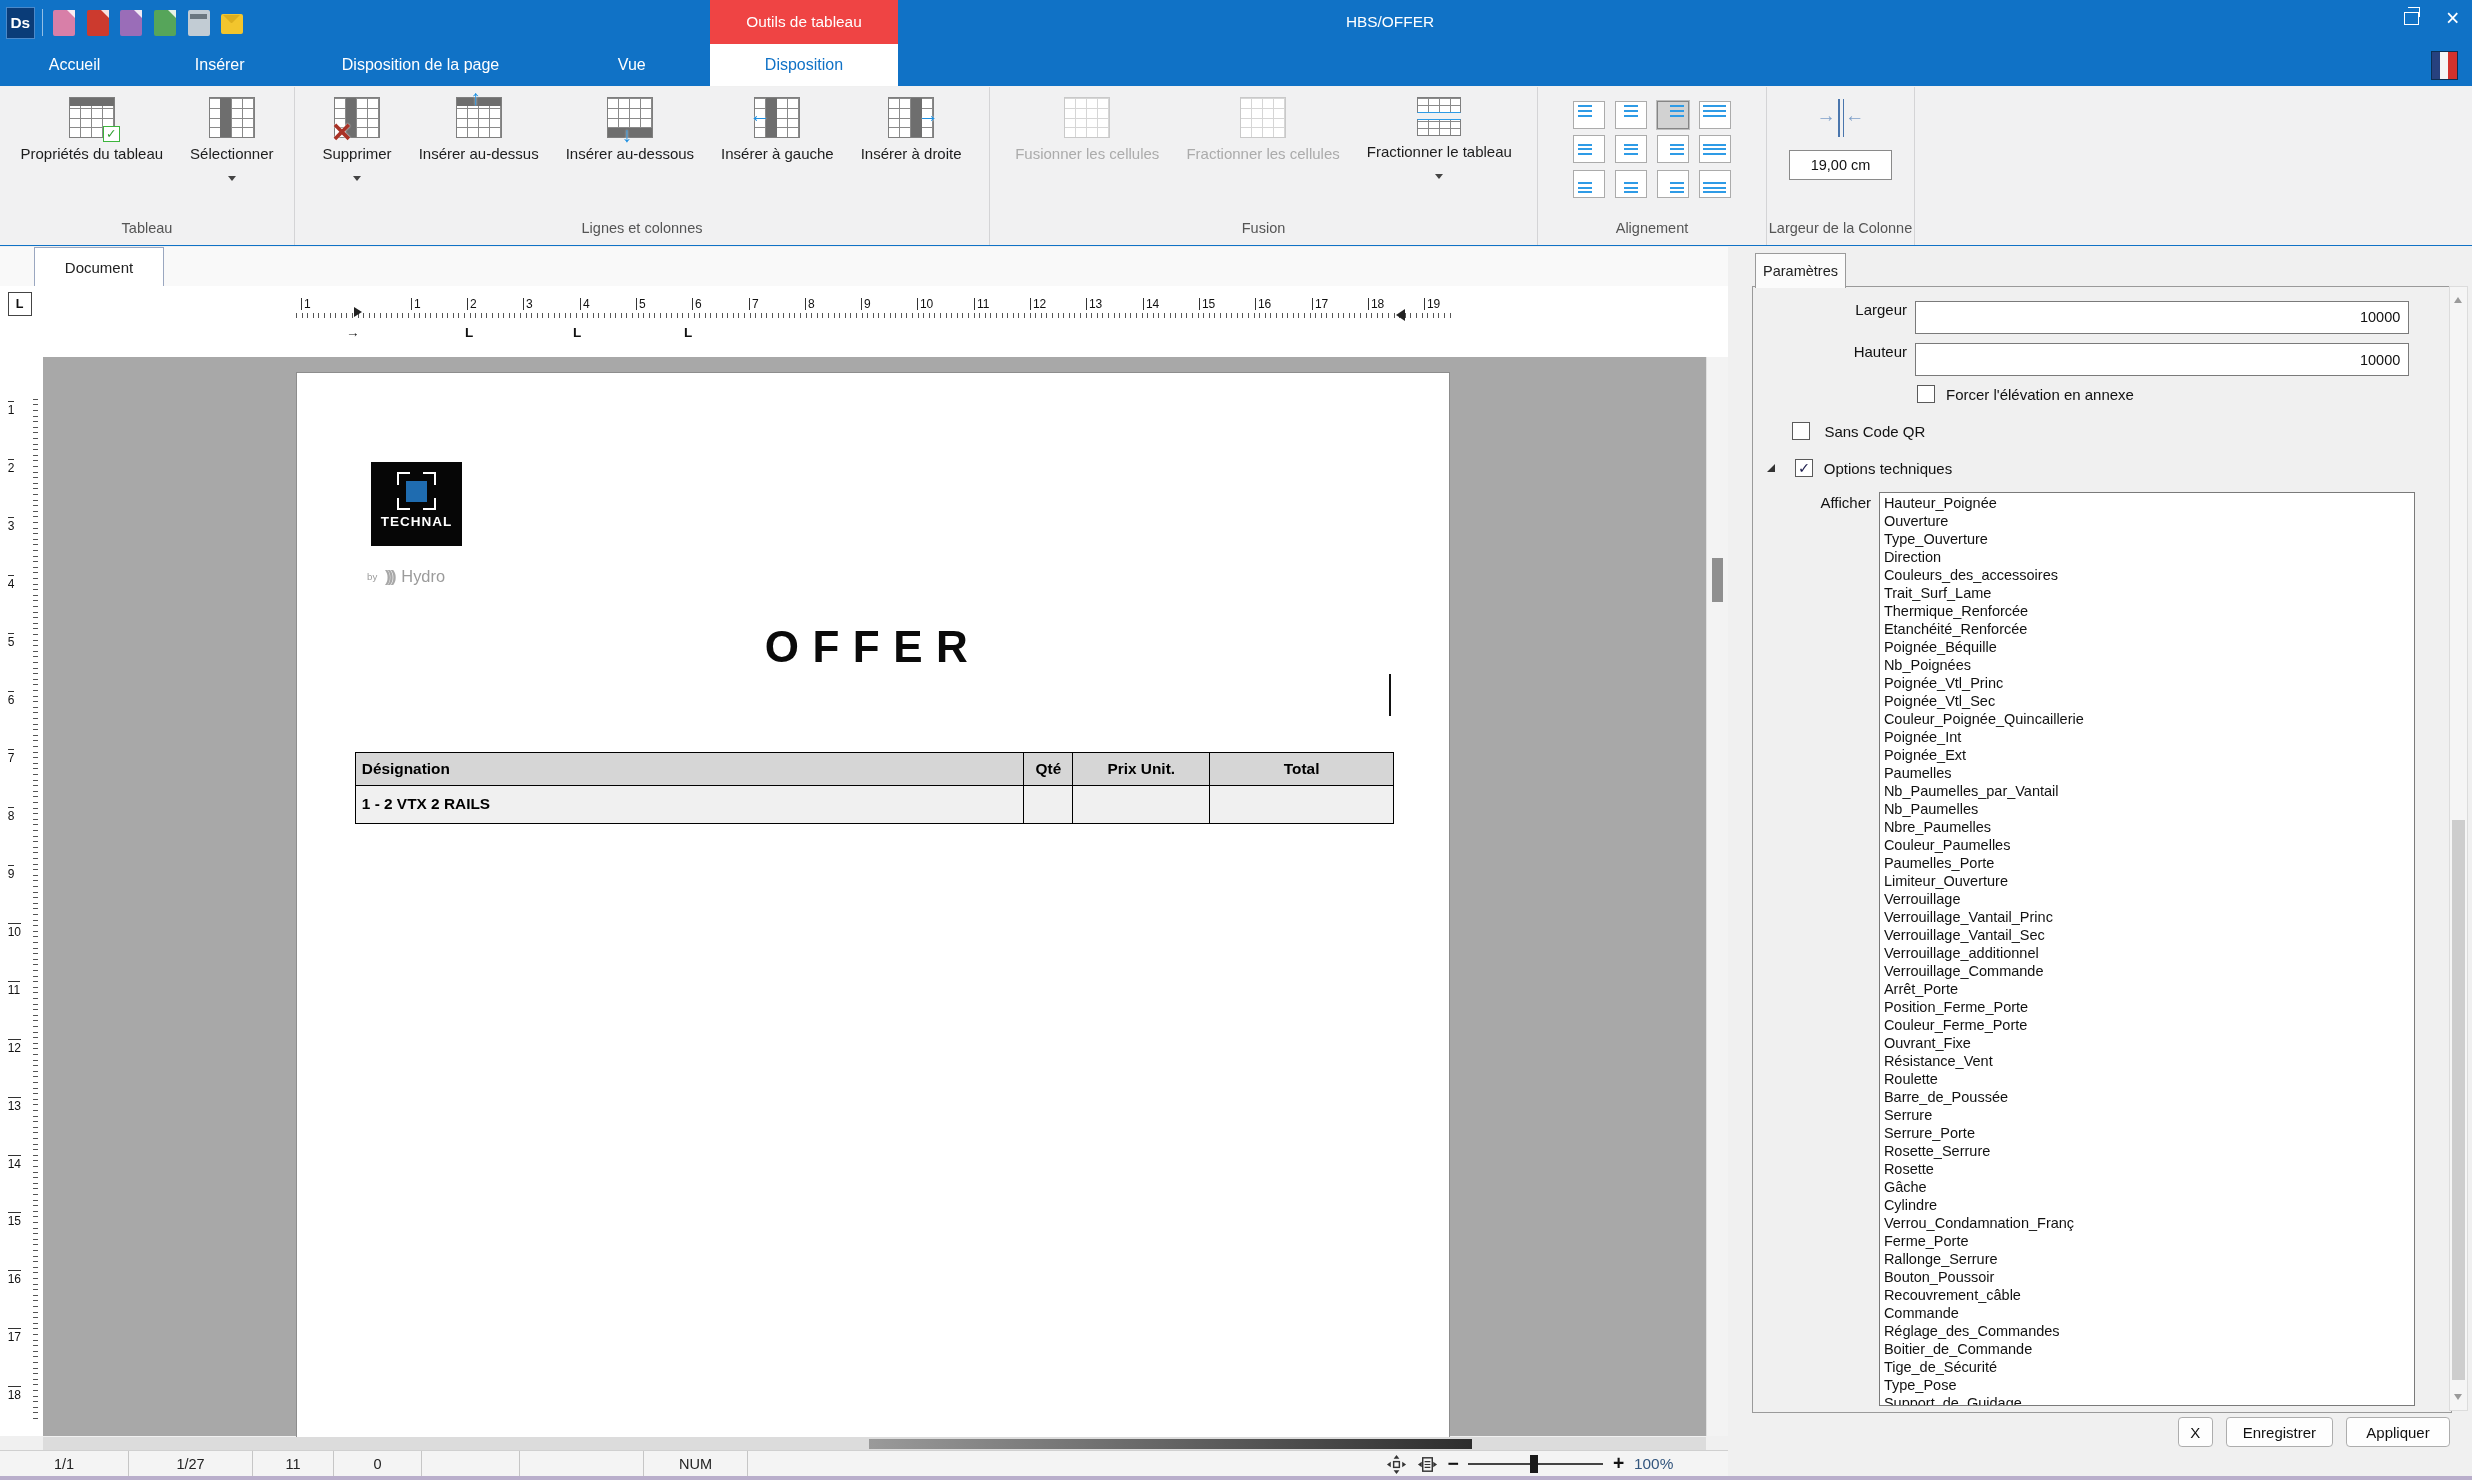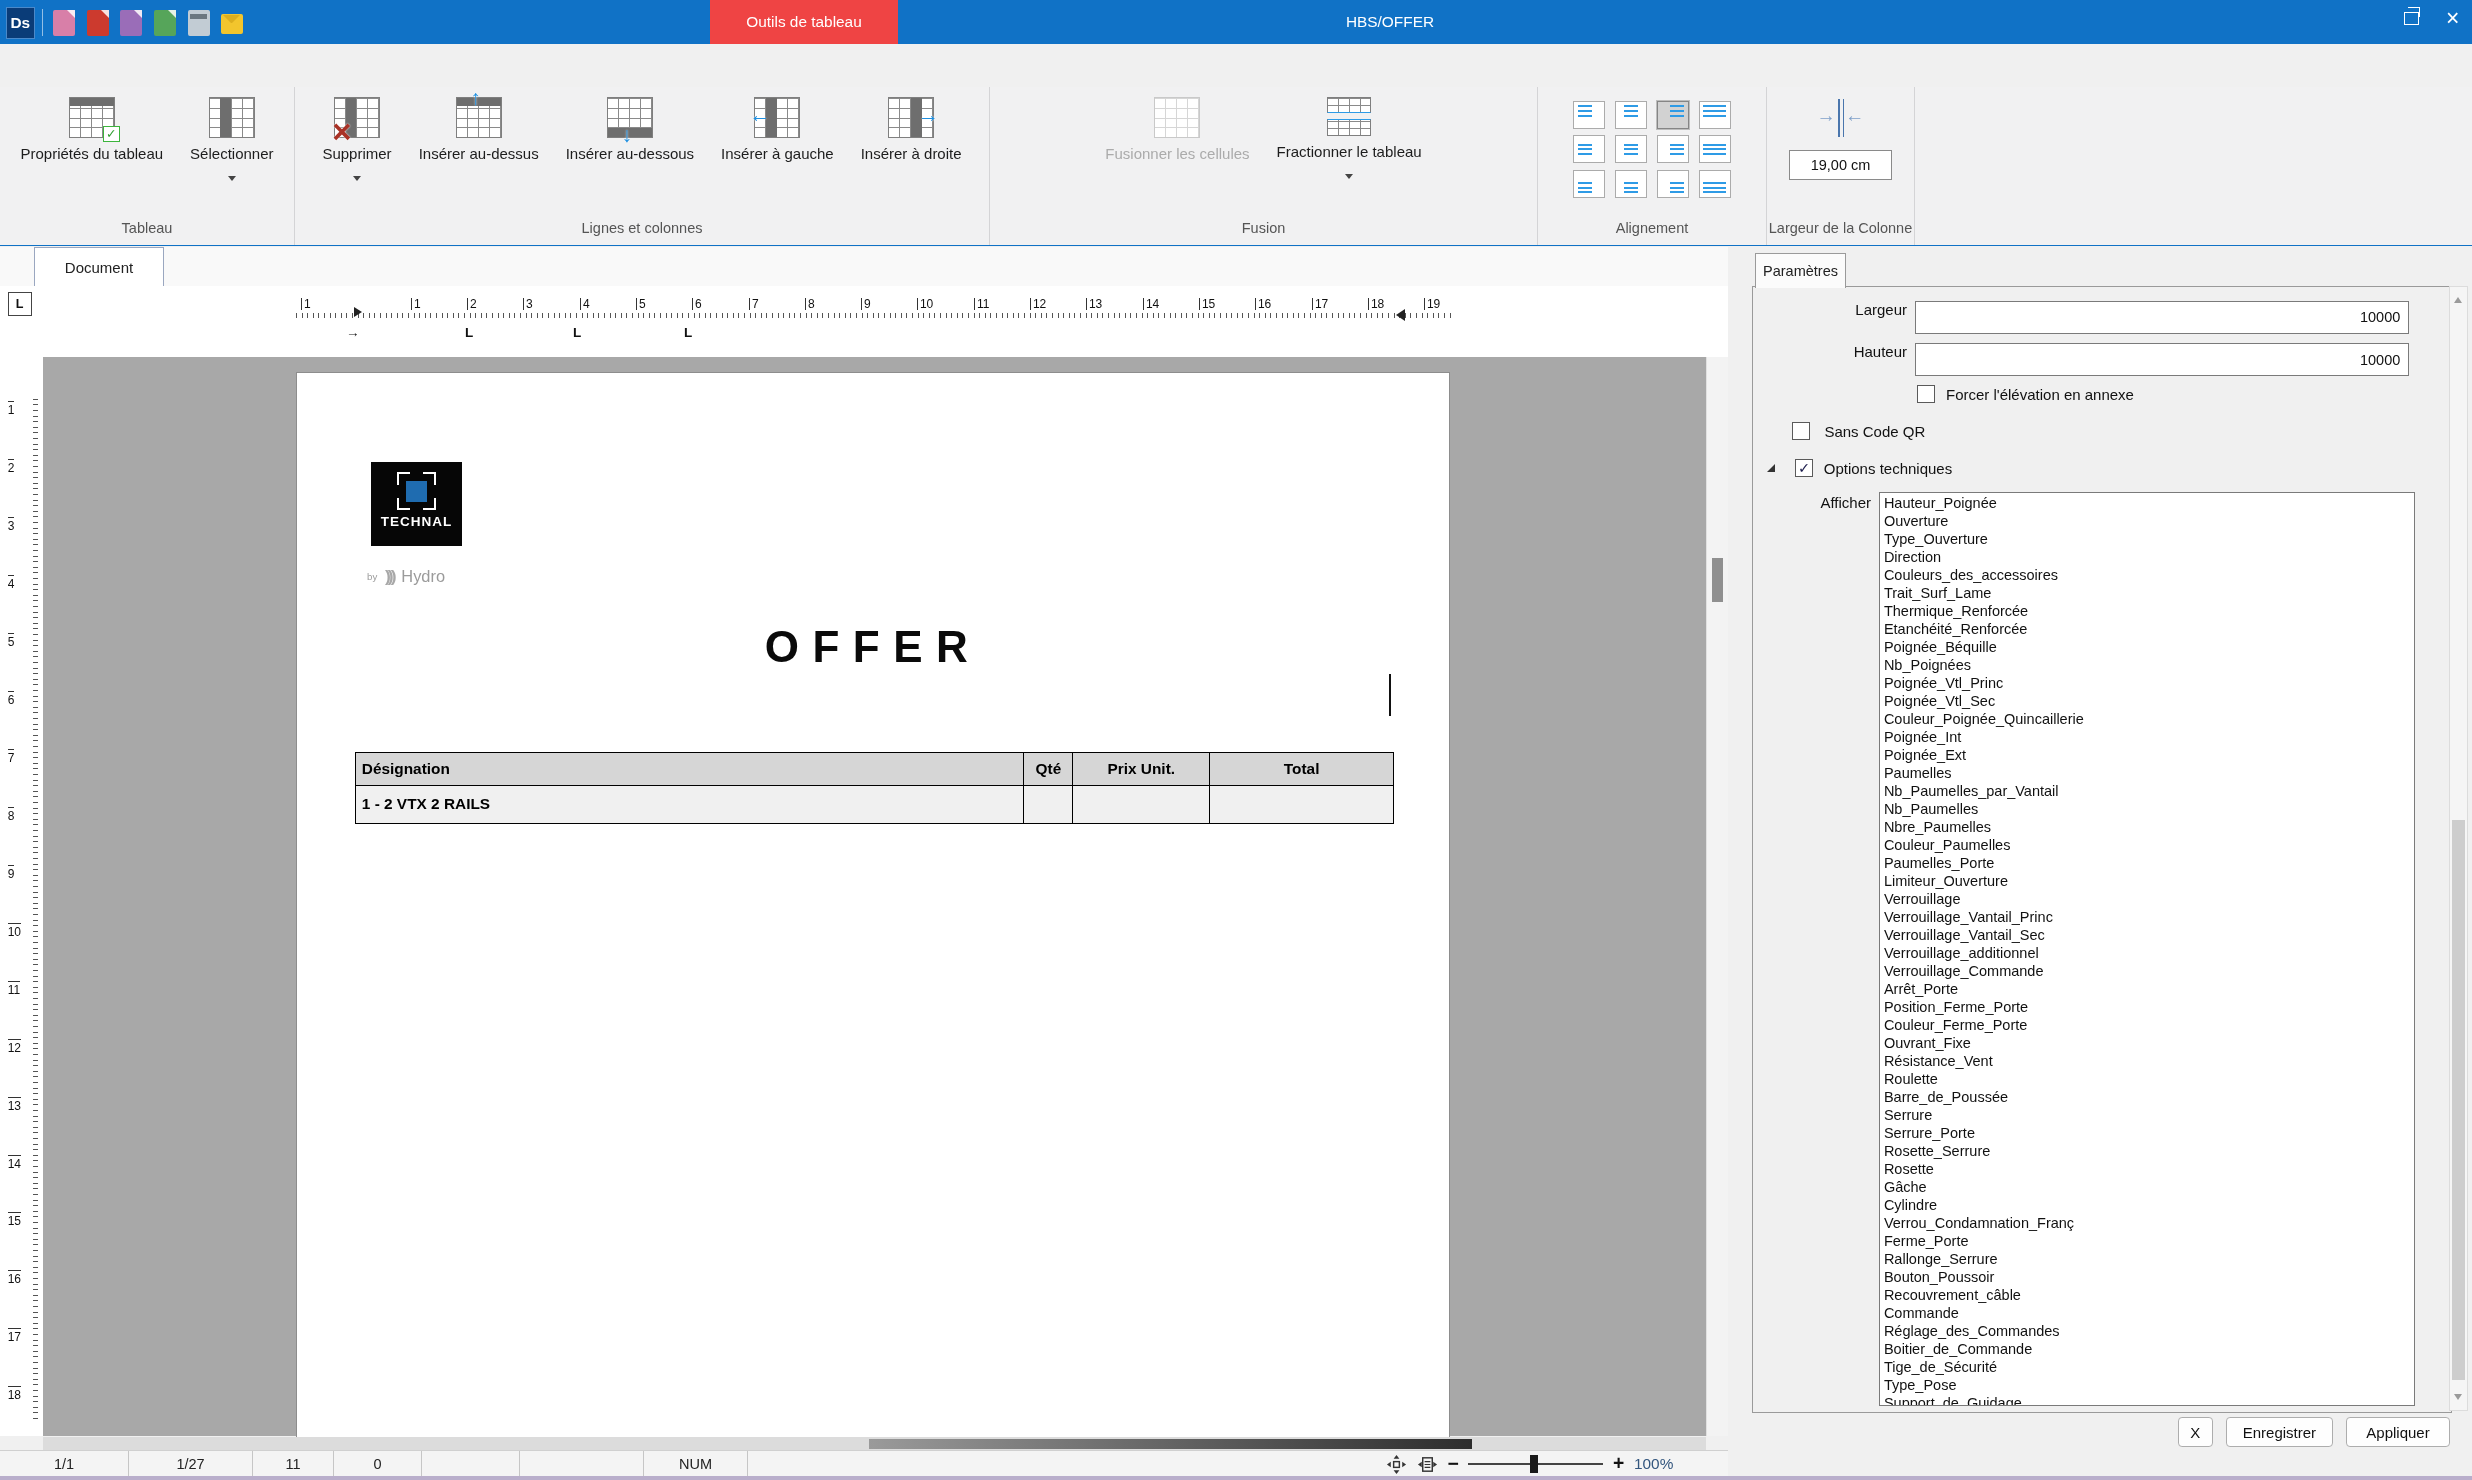--- a/index.html
+++ b/index.html
@@ -194,20 +194,32 @@
       <span class="qico ico-mail"></span>
     </div>
     <div class="ctx-header">Outils de tableau</div>
     <div class="win-title">HBS/OFFER</div>
     <div class="win-controls">
       <span class="restore-ico"></span>
       <span class="close-ico">×</span>
     </div>
   </div>
 
+  <div class="tabrow">
+    <div class="rtab" style="left:43px;">Accueil</div>
+    <div class="rtab" style="left:189px;">Insérer</div>
+    <div class="rtab" style="left:336px;">Disposition de la page</div>
+    <div class="rtab" style="left:612px;">Vue</div>
+    <div class="rtab active" style="left:710px;width:188px;">Disposition</div>
+    <div class="flag-ico">
+        <i class="flag-b"></i>
+        <i class="flag-w"></i>
+        <i class="flag-r"></i>
+      </div>
+  </div>
 
   <div class="ribbon">
     <div class="rgroup" style="width:294px;">
       <div class="rgroup-body">
         <div class="rbtn">
           <span class="tico">
               <span class="band-top"></span>
               <span class="chkbadge">✓</span>
             </span>
           <span class="lbl">Propriétés du tableau</span>
@@ -268,20 +280,25 @@
         </div>
       </div>
       <div class="rgroup-label">Lignes et colonnes</div>
     </div>
 
     <div class="rgroup" style="width:547px;">
       <div class="rgroup-body">
         <div class="rbtn disabled">
           <span class="tico dis"></span>
           <span class="lbl">Fusionner les cellules</span>
+          <span class="caret hidden"></span>
+        </div>
+        <div class="rbtn disabled">
+          <span class="tico dis"></span>
+          <span class="lbl">Fractionner les cellules</span>
           <span class="caret hidden"></span>
         </div>
         <div class="rbtn">
           <span class="tico2">
               <span class="half h1"></span>
               <span class="half h2"></span>
             </span>
           <span class="lbl">Fractionner le tableau</span>
           <span class="caret"></span>
         </div>

